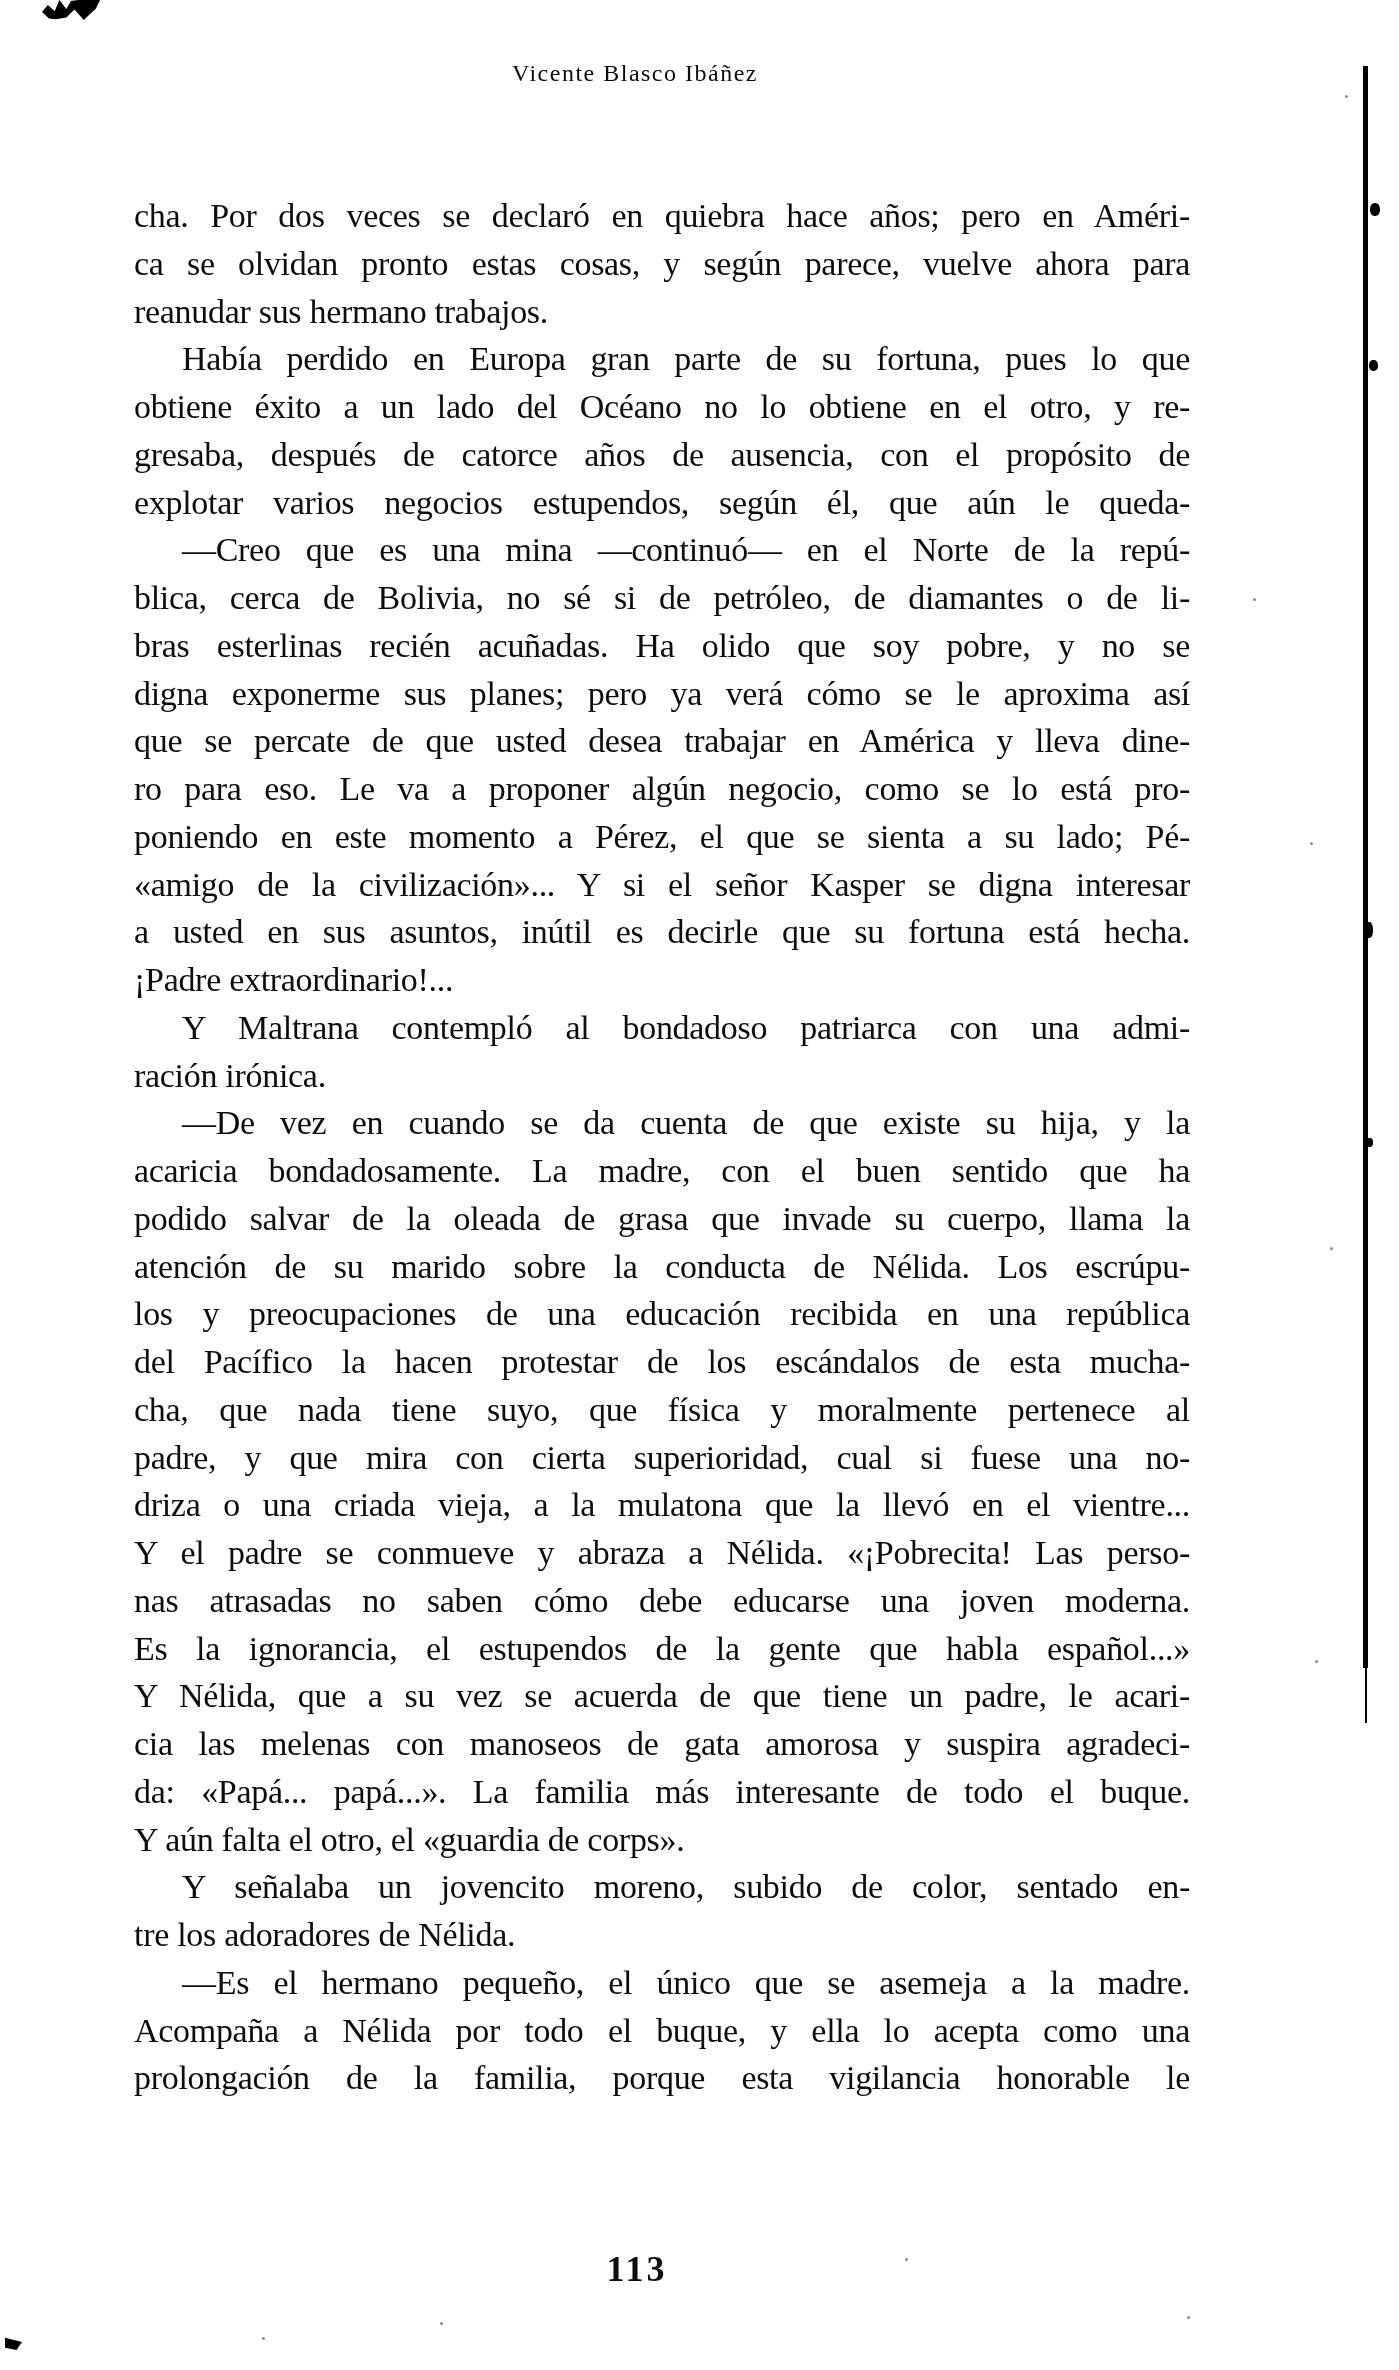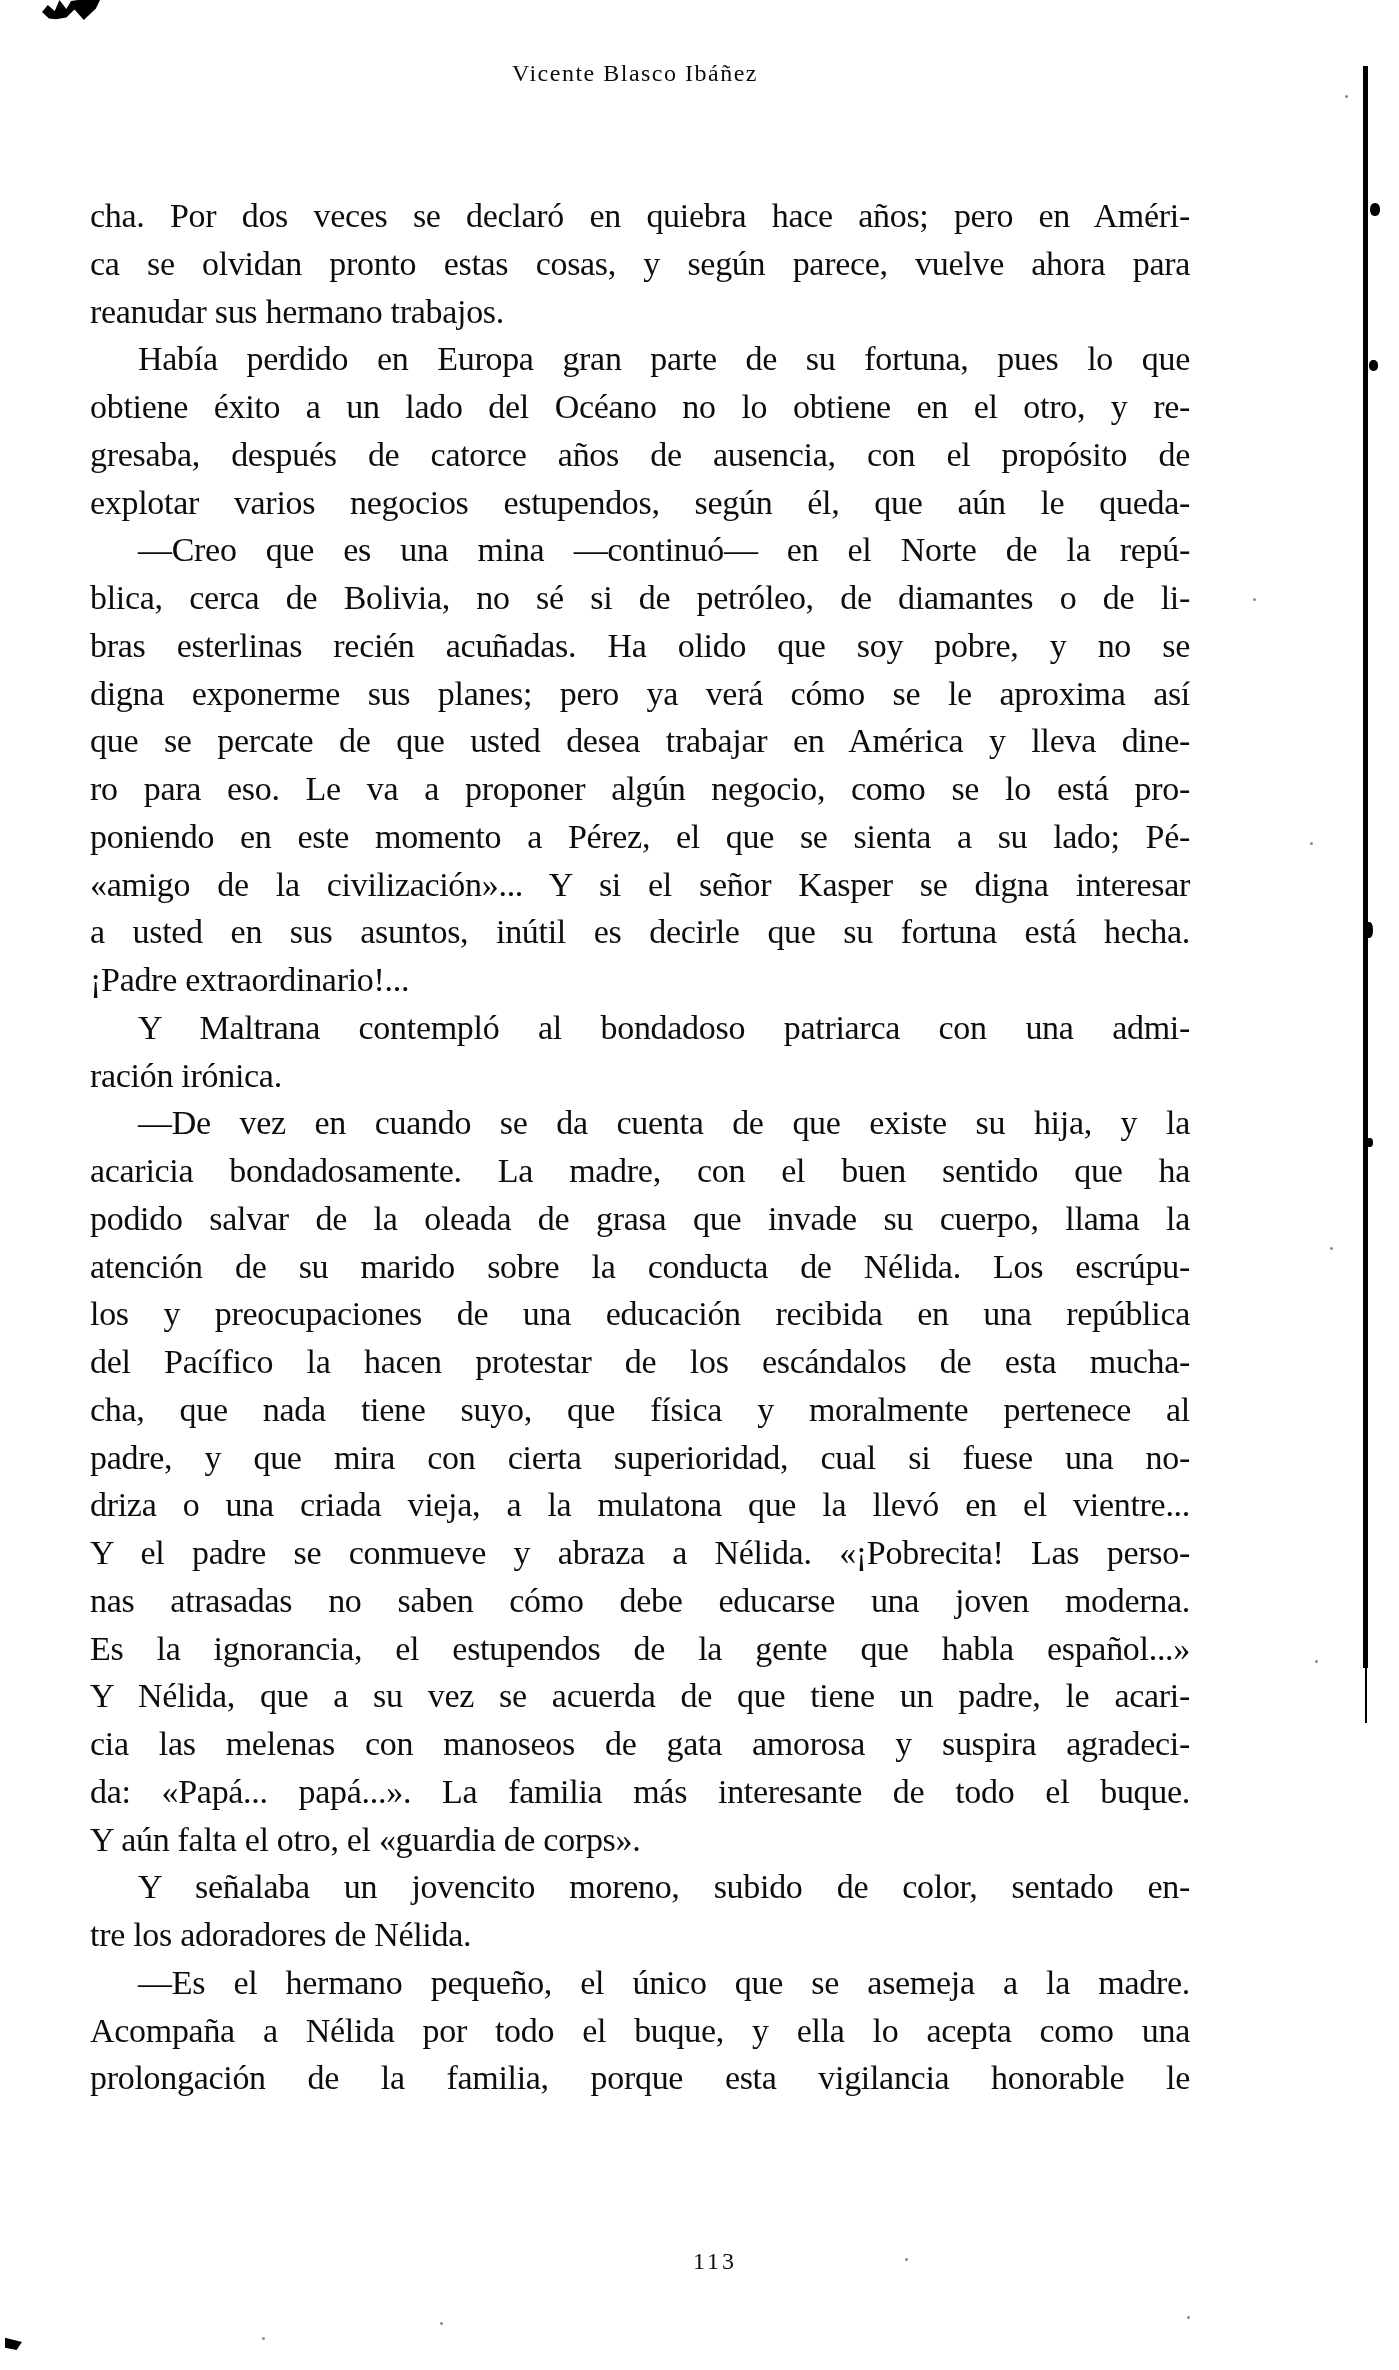--- a/index.html
+++ b/index.html
@@ -32,35 +32,36 @@
     left: 90px;
     width: 1100px;
   }
   .line {
     font-size: 34px;
     line-height: 47.75px;
     letter-spacing: -0.3px;
     white-space: nowrap;
     text-align: justify;
     text-align-last: justify;
+    margin-left: 44px;
   }
   .line.end {
     text-align-last: left;
   }
   .line.indent {
     text-indent: 48px;
   }
   .page-number {
     position: absolute;
     top: 2248px;
     left: 537px;
     width: 200px;
-    text-align: right;
-    font-size: 24px;
-    font-weight: normal;
+    text-align: center;
+    font-size: 36px;
+    font-weight: bold;
     letter-spacing: 3px;
   }
   
   .artifact { position: absolute; background: #000; }
   .corner-tl {
     left: 42px; top: 0; width: 58px; height: 20px;
     clip-path: polygon(0% 60%, 10% 25%, 22% 55%, 30% 0%, 42% 45%, 50% 5%,
                        62% 0%, 100% 0%, 93% 42%, 72% 100%, 56% 48%,
                        42% 88%, 24% 96%, 12% 92%);
   }

